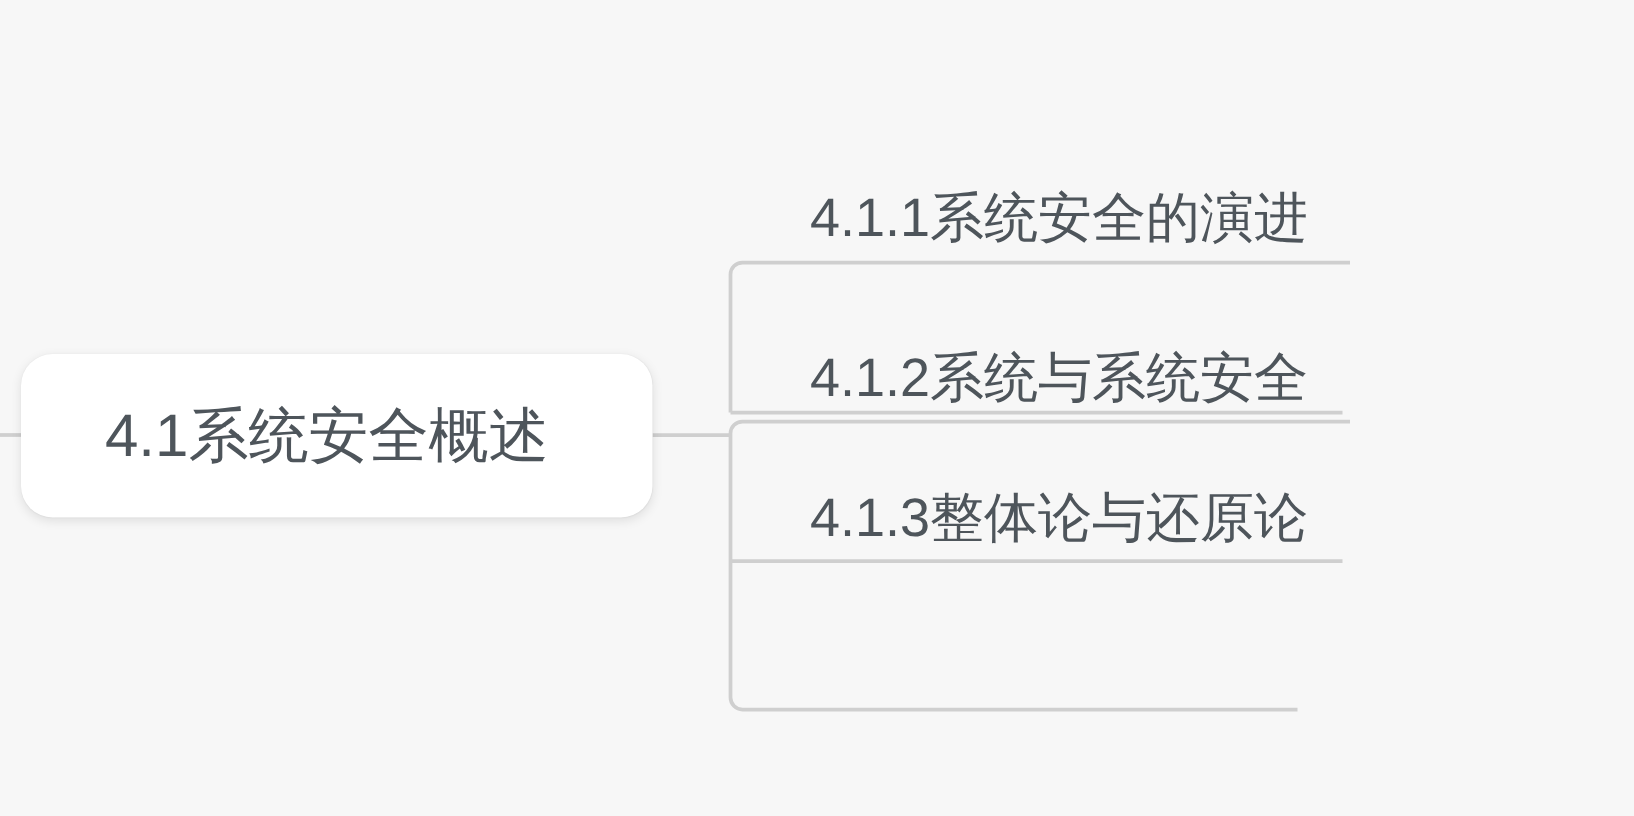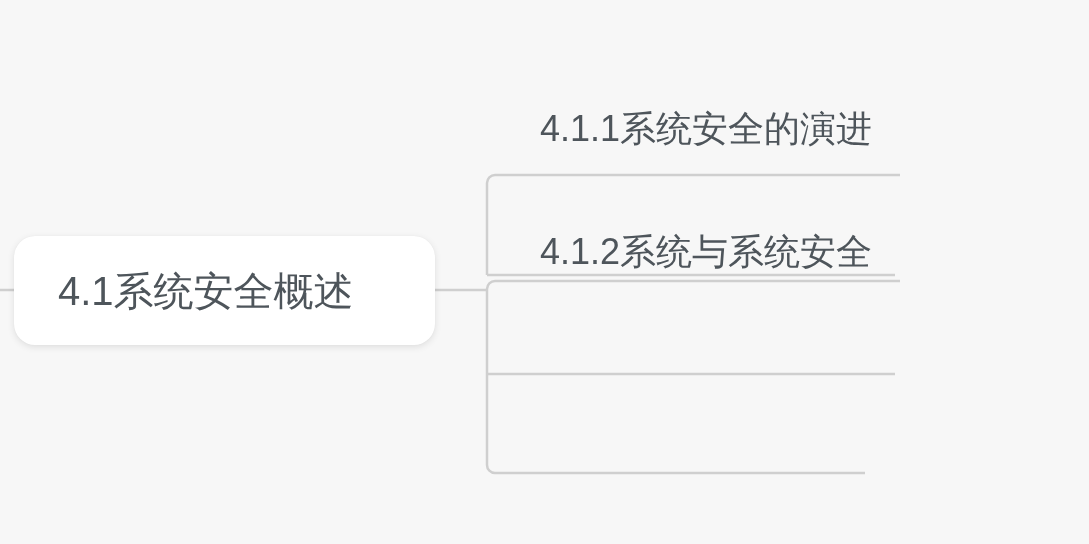--- a/index.html
+++ b/index.html
@@ -40,21 +40,21 @@
     left: 14px;
     top: 236px;
     width: 421px;
     height: 109px;
     background: #ffffff;
     border-radius: 21px;
     box-shadow: 0 2px 7px rgba(0,0,0,0.10), 0 0 1px rgba(0,0,0,0.06);
     display: flex;
     align-items: center;
     box-sizing: border-box;
-    padding-left: 44px;
+    padding-left: 56px;
   }
   #root-node .node-text {
     font-size: 40px;
     line-height: 1;
     color: #4e555b;
     white-space: nowrap;
     letter-spacing: 0px;
   }
 
   
@@ -64,21 +64,21 @@
     height: 50px;
     display: flex;
     align-items: center;
   }
   .child-node .node-text {
     font-size: 36px;
     line-height: 1;
     color: #4e555b;
     white-space: nowrap;
   }
-  #child-node-0 { top: 104px; }
+  #child-node-0 { top: 120px; }
   #child-node-1 { top: 216px; margin-top: 11px; }
   #child-node-2 { top: 320px; }
   #child-node-3 { top: 415px; }
 </style>
 </head>
 <body>
 
 <div id="mindmap-canvas">
 
   <svg id="connector-layer" viewBox="0 0 1089 544" width="1089" height="544" xmlns="http://www.w3.org/2000/svg">
@@ -104,15 +104,18 @@
   </div>
 
   <div class="child-node" id="child-node-0">
     <span class="node-text">4.1.1系统安全的演进</span>
   </div>
 
   <div class="child-node" id="child-node-1">
     <span class="node-text">4.1.2系统与系统安全</span>
   </div>
 
+  <div class="child-node" id="child-node-2">
+    <span class="node-text">4.1.3整体论与还原论</span>
+  </div>
 
 
 </div>
 
 </body></html>

